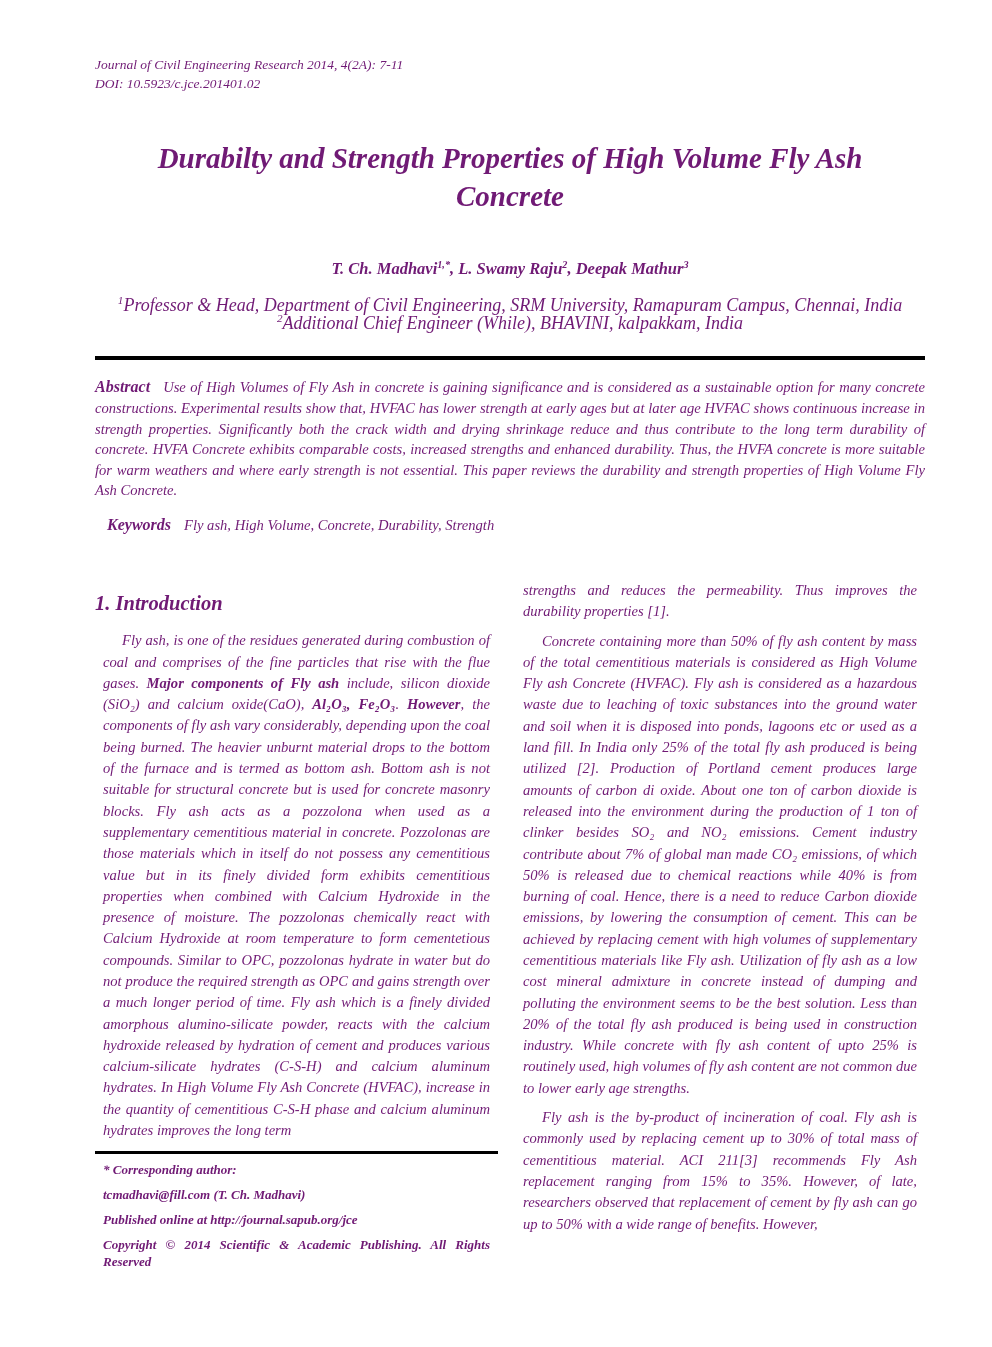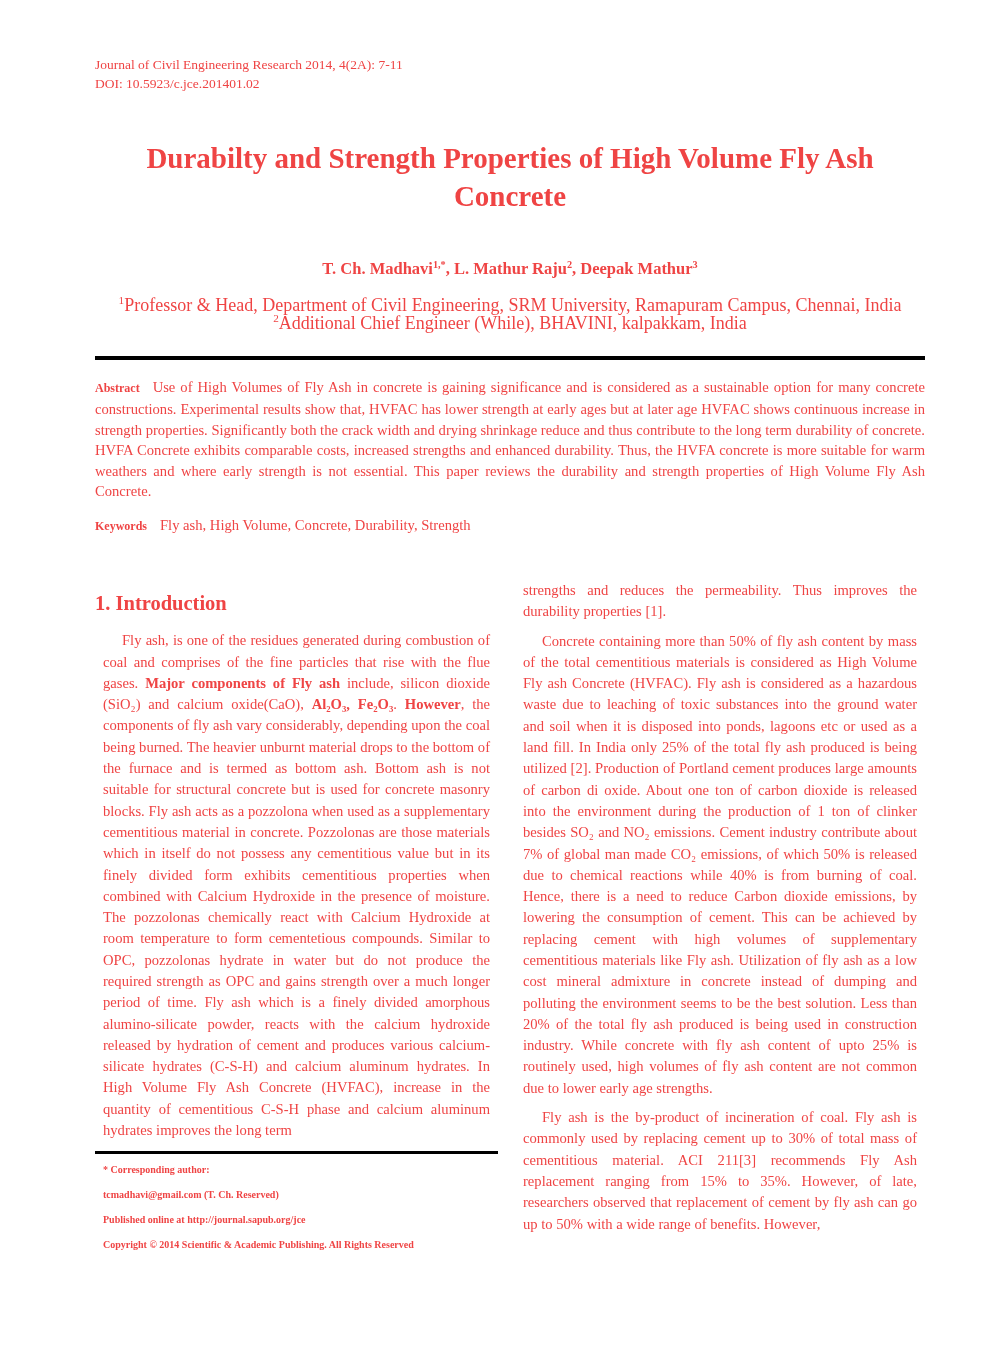--- a/index.html
+++ b/index.html
@@ -1,61 +1,62 @@
 <!DOCTYPE html>
 <html><head>
 <meta charset="utf-8">
 <style>
   html,body{margin:0;padding:0;background:#ffffff;}
   .page{
     width:992px;height:1281px;overflow:hidden;position:relative;
-    background:#ffffff;color:#ef4444;
+    background:#ffffff;color:#701a75;
     font-family:"Liberation Serif","DejaVu Serif",serif;
+    font-style:italic;
     -webkit-font-smoothing:antialiased;
   }
   .content{padding:55px 67px 0 95px;}
   .journal-head p{margin:0;font-size:13.5px;line-height:19px;}
   .title{
     font-size:29px;font-weight:bold;text-align:center;line-height:1.3;
     max-width:800px;margin:47px auto 0;
   }
   .authors{margin:44px 0 0;text-align:center;font-weight:bold;font-size:16.5px;}
   sup{font-size:0.62em;line-height:0;vertical-align:super;}
   .affils{margin-top:18px;text-align:center;font-size:18px;line-height:17.5px;}
   .affils p{margin:0;}
   .rule{height:4px;background:#000;border:0;margin:24px 0 0;}
   .abstract{margin:17px 0 0;font-size:14.6px;line-height:20.6px;text-align:justify;}
-  .rlabel{font-weight:bold;font-size:12px;padding-right:13px;}
-  .keywords{margin:15px 0 0;font-size:14.6px;}
+  .rlabel{font-weight:bold;font-size:16px;padding-right:13px;}
+  .keywords{margin:15px 12px 0;font-size:14.6px;}
   .cols{display:flex;gap:17px;margin-top:38px;}
   .col{font-size:14.6px;line-height:21.3px;text-align:justify;}
   .col-left{width:403px;}
   .col-right{width:410px;}
   .sec-heading{font-size:20.5px;font-weight:bold;margin:21px 0 16px;}
   .col p{margin:8px;}
   .first-body{margin-top:16px !important;}
   .indent{text-indent:19px;}
   .footnote{margin-top:10px;}
   .frule{height:3px;background:#000;border:0;margin:0 0 7px;}
-  .fline{font-size:10px;line-height:16.8px;font-weight:bold;margin:0;}
+  .fline{font-size:13px;line-height:16.8px;font-weight:bold;margin:0;}
 </style>
 </head>
 <body>
 
 <div class="page">
   <div class="content">
 
     <div class="journal-head">
       <p>Journal of Civil Engineering Research 2014, 4(2A): 7-11</p>
       <p>DOI: 10.5923/c.jce.201401.02</p>
     </div>
 
     <h1 class="title">Durabilty and Strength Properties of High Volume Fly Ash Concrete</h1>
 
-    <p class="authors"><span>T. Ch. Madhavi</span><sup>1,*</sup><span>, </span><span>L. Mathur Raju</span><sup>2</sup><span>, </span><span>Deepak Mathur</span><sup>3</sup></p>
+    <p class="authors"><span>T. Ch. Madhavi</span><sup>1,*</sup><span>, </span><span>L. Swamy Raju</span><sup>2</sup><span>, </span><span>Deepak Mathur</span><sup>3</sup></p>
 
     <div class="affils">
       <p><sup>1</sup><span>Professor &amp; Head, Department of Civil Engineering, SRM University, Ramapuram Campus, Chennai, India</span></p>
       <p><sup>2</sup><span>Additional Chief Engineer (While), BHAVINI, kalpakkam, India</span></p>
     </div>
 
     <hr class="rule">
 
     <p class="abstract"><span class="rlabel">Abstract</span><span>Use of High Volumes of Fly Ash in concrete is gaining significance and is considered as a sustainable option for many concrete constructions. Experimental results show that, HVFAC has lower strength at early ages but at later age HVFAC shows continuous increase in strength properties. Significantly both the crack width and drying shrinkage reduce and thus contribute to the long term durability of concrete. HVFA Concrete exhibits comparable costs, increased strengths and enhanced durability. Thus, the HVFA concrete is more suitable for warm weathers and where early strength is not essential. This paper reviews the durability and strength properties of High Volume Fly Ash Concrete.</span></p>
 
@@ -63,21 +64,21 @@
 
     <div class="cols">
 
       <div class="col col-left">
         <h2 class="sec-heading">1. Introduction</h2>
         <p class="first-body indent"><span>Fly ash, is one of the residues generated during combustion of coal and comprises of the fine particles that rise with the flue gases. </span><span style="font-weight: bold;">Major components of Fly ash</span><span> include, silicon dioxide (SiO₂) and calcium oxide(CaO), </span><span style="font-weight: bold;">Al₂O₃, Fe₂O₃</span><span>. </span><span style="font-weight: bold;">However</span><span>, the components of fly ash vary considerably, depending upon the coal being burned. The heavier unburnt material drops to the bottom of the furnace and is termed as bottom ash. Bottom ash is not suitable for structural concrete but is used for concrete masonry blocks. Fly ash acts as a pozzolona when used as a supplementary cementitious material in concrete. Pozzolonas are those materials which in itself do not possess any cementitious value but in its finely divided form exhibits cementitious properties when combined with Calcium Hydroxide in the presence of moisture. The pozzolonas chemically react with Calcium Hydroxide at room temperature to form cementetious compounds. Similar to OPC, pozzolonas hydrate in water but do not produce the required strength as OPC and gains strength over a much longer period of time. Fly ash which is a finely divided amorphous alumino-silicate powder, reacts with the calcium hydroxide released by hydration of cement and produces various calcium-silicate hydrates (C-S-H) and calcium aluminum hydrates. In High Volume Fly Ash Concrete (HVFAC), increase in the quantity of cementitious C-S-H phase and calcium aluminum hydrates improves the long term</span></p>
 
         <div class="footnote">
           <hr class="frule">
           <p class="fline">* Corresponding author:</p>
-          <p class="fline">tcmadhavi@gmail.com (T. Ch. Reserved)</p>
+          <p class="fline">tcmadhavi@fill.com (T. Ch. Madhavi)</p>
           <p class="fline">Published online at http://journal.sapub.org/jce</p>
           <p class="fline">Copyright © 2014 Scientific &amp; Academic Publishing. All Rights Reserved</p>
         </div>
       </div>
 
       <div class="col col-right">
         <p>strengths and reduces the permeability. Thus improves the durability properties [1].</p>
         <p class="indent">Concrete containing more than 50% of fly ash content by mass of the total cementitious materials is considered as High Volume Fly ash Concrete (HVFAC). Fly ash is considered as a hazardous waste due to leaching of toxic substances into the ground water and soil when it is disposed into ponds, lagoons etc or used as a land fill. In India only 25% of the total fly ash produced is being utilized [2]. Production of Portland cement produces large amounts of carbon di oxide. About one ton of carbon dioxide is released into the environment during the production of 1 ton of clinker besides SO₂ and NO₂ emissions. Cement industry contribute about 7% of global man made CO₂ emissions, of which 50% is released due to chemical reactions while 40% is from burning of coal. Hence, there is a need to reduce Carbon dioxide emissions, by lowering the consumption of cement. This can be achieved by replacing cement with high volumes of supplementary cementitious materials like Fly ash. Utilization of fly ash as a low cost mineral admixture in concrete instead of dumping and polluting the environment seems to be the best solution. Less than 20% of the total fly ash produced is being used in construction industry. While concrete with fly ash content of upto 25% is routinely used, high volumes of fly ash content are not common due to lower early age strengths.</p>
         <p class="indent">Fly ash is the by-product of incineration of coal. Fly ash is commonly used by replacing cement up to 30% of total mass of cementitious material. ACI 211[3] recommends Fly Ash replacement ranging from 15% to 35%. However, of late, researchers observed that replacement of cement by fly ash can go up to 50% with a wide range of benefits. However,</p>
       </div>

